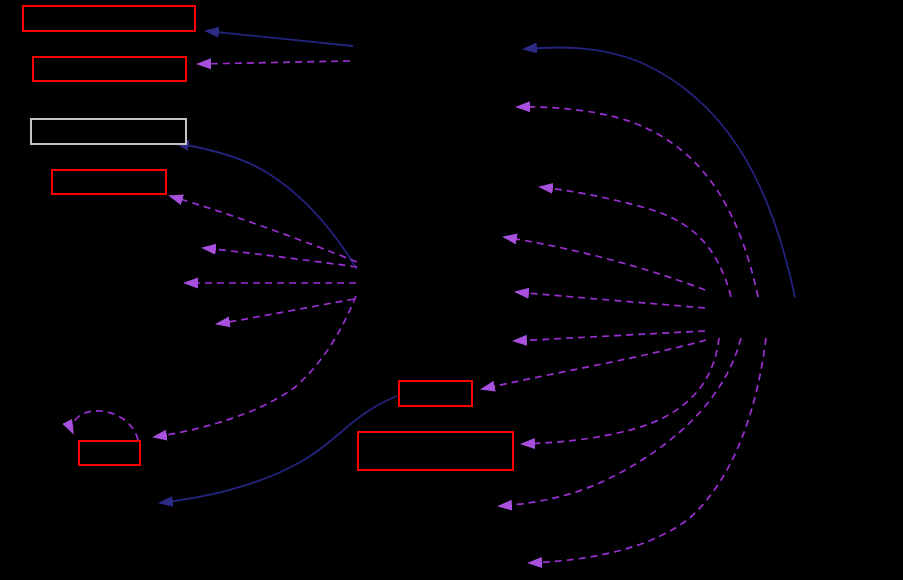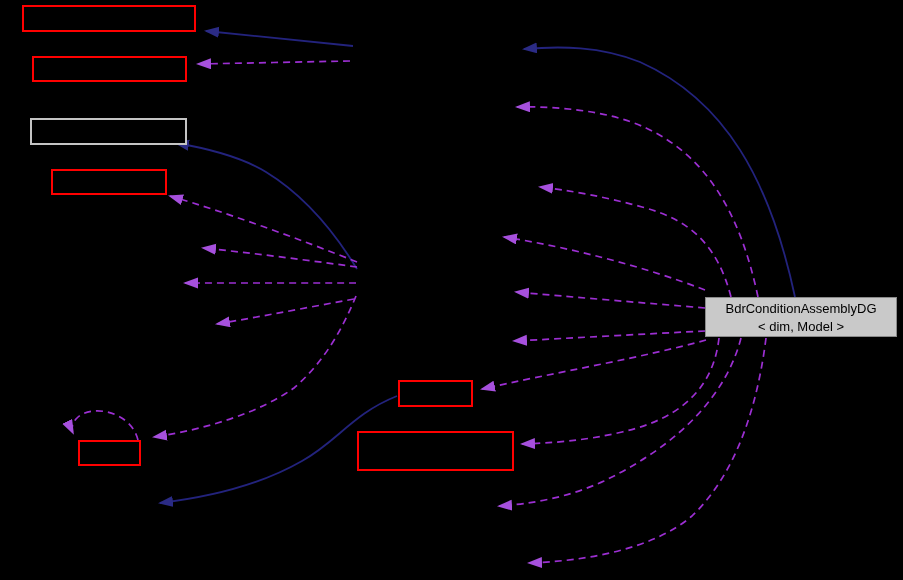--- a/index.html
+++ b/index.html
@@ -66,17 +66,13 @@
     </svg>
   <div id="boxes-layer">
       <div class="class-box" style="left: 22px; top: 5px; width: 174px; height: 27px; border-color: rgb(255, 0, 0);"></div>
       <div class="class-box" style="left: 32px; top: 56px; width: 155px; height: 26px; border-color: rgb(255, 0, 0);"></div>
       <div class="class-box" style="left: 30px; top: 118px; width: 157px; height: 27px; border-color: rgb(196, 196, 196);"></div>
       <div class="class-box" style="left: 51px; top: 169px; width: 116px; height: 26px; border-color: rgb(255, 0, 0);"></div>
       <div class="class-box" style="left: 78px; top: 440px; width: 63px; height: 26px; border-color: rgb(255, 0, 0);"></div>
       <div class="class-box" style="left: 398px; top: 380px; width: 75px; height: 27px; border-color: rgb(255, 0, 0);"></div>
       <div class="class-box" style="left: 357px; top: 431px; width: 157px; height: 40px; border-color: rgb(255, 0, 0);"></div>
     </div>
-  <div class="main-node" id="main-node" style="left: 705px; top: 297px; width: 192px; height: 40px; background: rgb(201, 201, 201); border-color: rgb(138, 138, 138); color: rgb(0, 0, 0);">
-    <div>BdrConditionAssemblyDG</div>
-    <div>&lt; dim, Model &gt;</div>
-  </div>
 </div>
 
 </body></html>

